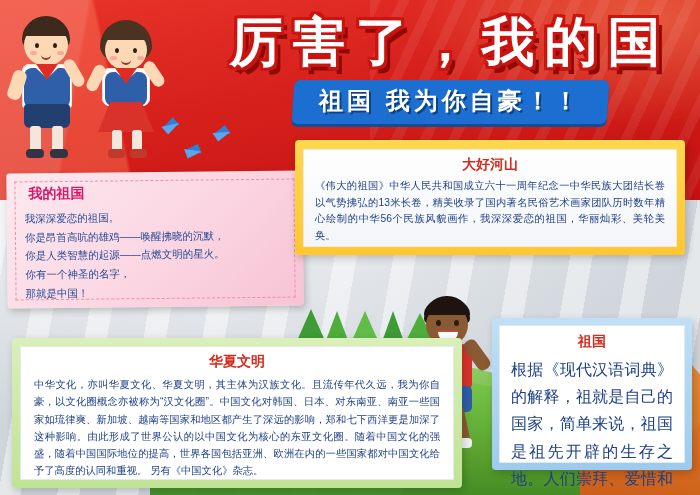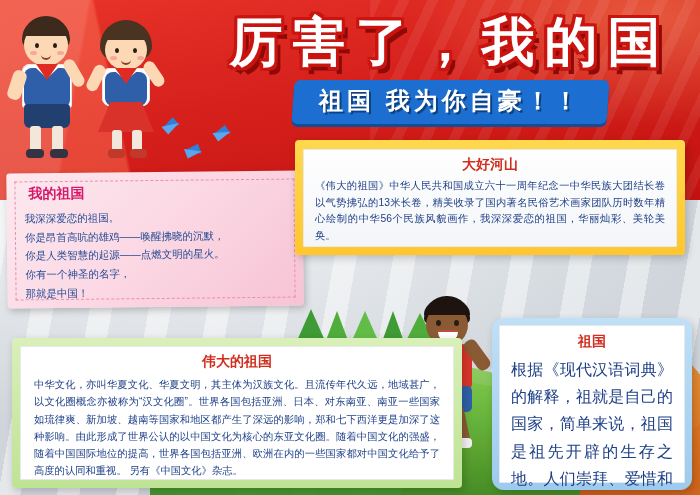--- a/index.html
+++ b/index.html
@@ -154,23 +154,23 @@
   }
   #panel-culture .sheet{
     position:absolute;left:8px;top:8px;right:8px;bottom:8px;
     background:#ffffff;border-radius:2px;box-shadow:inset 0 0 0 1px #e6e8ea;
   }
   #panel-culture .hd{color:#d22d1e;font-size:14px;margin:7px 0 5px;}
   #panel-culture .bodytext{font-size:10.3px;padding:0 14px;line-height:1.68;color:#1d3f86;}
 
   
   #panel-zuguo{
-    left:492px;top:318px;width:200px;height:172px;
+    left:492px;top:318px;width:200px;height:152px;
     background:linear-gradient(180deg,#bfe0f7 0%,#9ccbef 100%);
-    border-radius:12px;
+    border-radius:4px;
     box-shadow:2px 3px 8px rgba(0,0,0,.2);
   }
   #panel-zuguo .sheet{
     position:absolute;left:7px;top:7px;right:7px;bottom:7px;
     background:#ffffff;border-radius:2px;box-shadow:inset 0 0 0 1px #e6e8ea;
   }
   #panel-zuguo .hd{color:#d22d1e;font-size:14px;margin:8px 0 5px;}
   #panel-zuguo .bodytext{font-size:16px;padding:0 12px;line-height:1.7;color:#1d3f86;}
 
   
@@ -304,22 +304,22 @@
     <div class="arm" style="left:68px;top:42px;width:14px;height:34px;background:#8a5a34;transform:rotate(-36deg);"></div>
     <div style="position:absolute;left:22px;top:90px;width:48px;height:26px;background:#2f5fa6;border-radius:5px;"></div>
     <div class="leg" style="left:24px;top:112px;width:13px;height:34px;background:#8a5a34;transform:rotate(10deg);"></div>
     <div class="leg" style="left:52px;top:112px;width:13px;height:34px;background:#8a5a34;transform:rotate(-12deg);"></div>
     <div class="shoe" style="left:18px;top:142px;width:20px;height:10px;background:#f2f2f2;"></div>
     <div class="shoe" style="left:50px;top:142px;width:20px;height:10px;background:#f2f2f2;"></div>
   </div>
 
   <div class="panel" id="panel-culture">
     <div class="sheet">
-      <div class="hd">伟大的祖国</div>
-      <div class="bodytext">中华文化，亦叫华夏文化、华夏文明，其主体为汉族文化。且流传年代久远，地域甚广，以文化圈概念亦被称为“汉文化圈”。世界各国包括亚洲、日本、对东南亚、南亚一些国家如琉律爽、新加坡、越南等国家和地区都产生了深远的影响，郑和七下西洋更是加深了这种影响。由此形成了世界公认的以中国文化为核心的东亚文化圈。随着中国文化的强盛，随着中国国际地位的提高，世界各国包括亚洲、欧洲在内的一些国家都对中国文化给予了高度的认同和重视。 另有《中国文化》杂志。</div>
+      <div class="hd">华夏文明</div>
+      <div class="bodytext">中华文化，亦叫华夏文化、华夏文明，其主体为汉族文化。且流传年代久远，我为你自豪，以文化圈概念亦被称为“汉文化圈”。中国文化对韩国、日本、对东南亚、南亚一些国家如琉律爽、新加坡、越南等国家和地区都产生了深远的影响，郑和七下西洋更是加深了这种影响。由此形成了世界公认的以中国文化为核心的东亚文化圈。随着中国文化的强盛，随着中国国际地位的提高，世界各国包括亚洲、欧洲在内的一些国家都对中国文化给予了高度的认同和重视。 另有《中国文化》杂志。</div>
     </div>
   </div>
 
   <div class="panel" id="panel-zuguo">
     <div class="sheet">
       <div class="hd">祖国</div>
       <div class="bodytext">根据《现代汉语词典》的解释，祖就是自己的国家，简单来说，祖国是祖先开辟的生存之地。人们崇拜、爱惜和捍卫这些生生不息世代相传的土地。人们对祖国的感情包括了对国家主权，大好河山，灿烂文化以及骨肉同胞的感情。</div>
     </div>
   </div>
 

